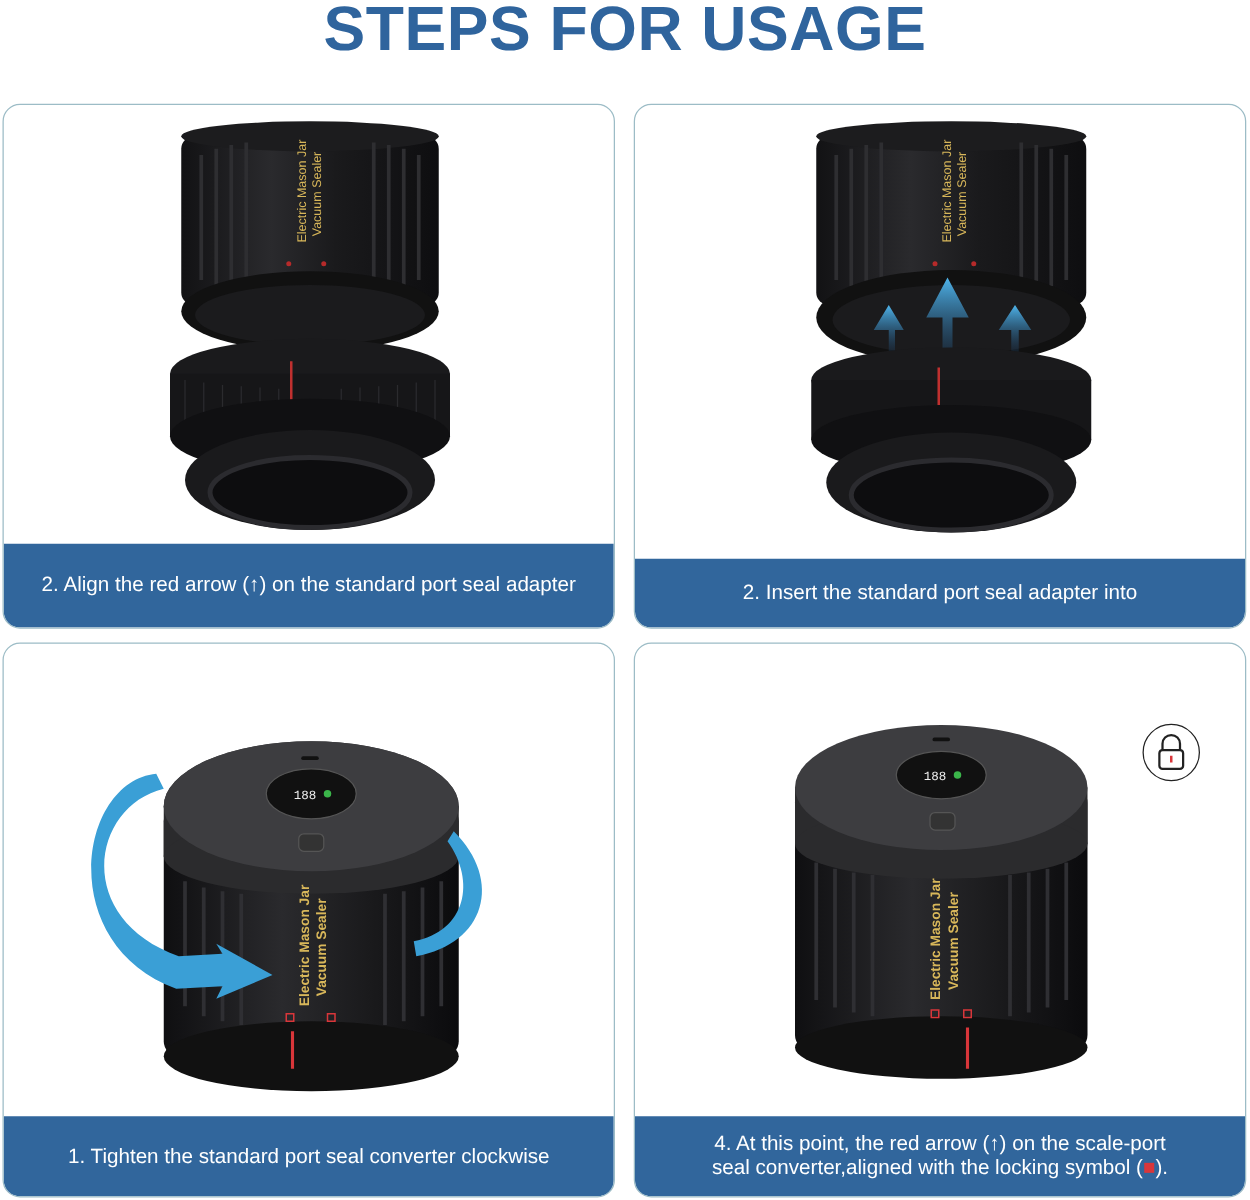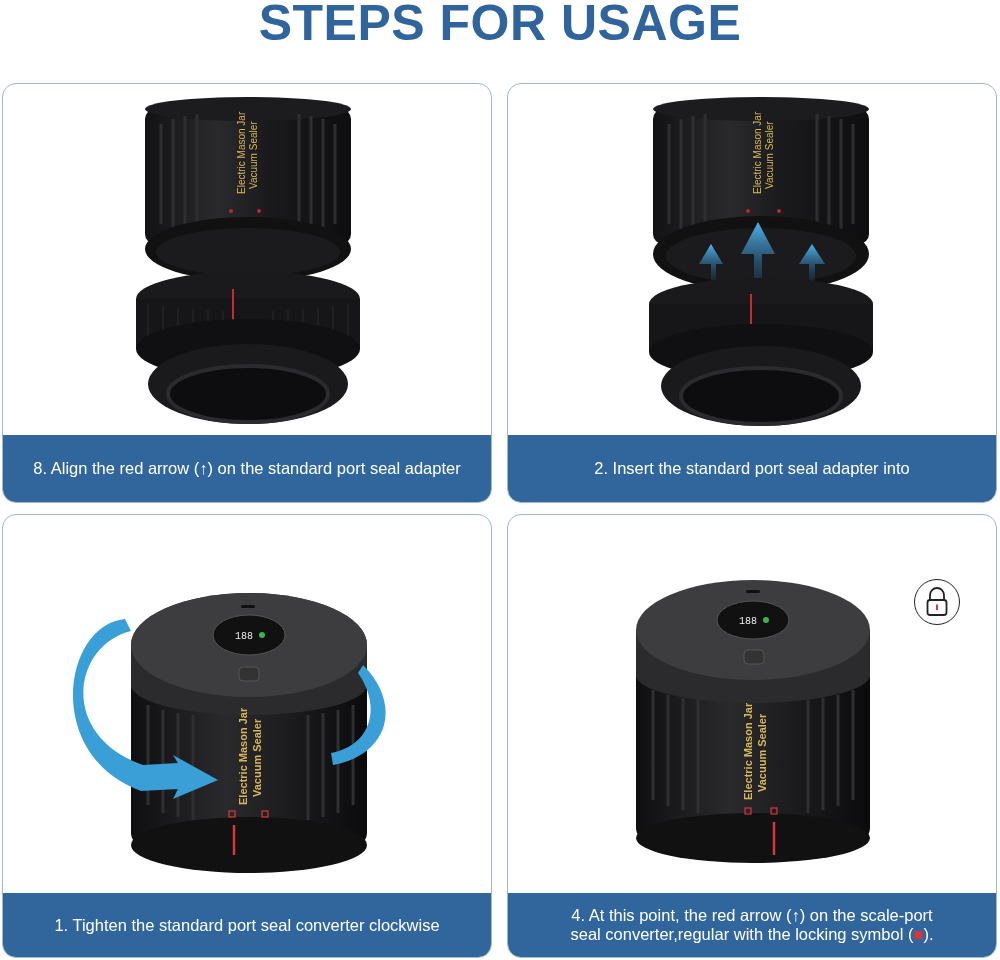--- a/index.html
+++ b/index.html
@@ -60,21 +60,21 @@
         <line x1="185" y1="214" x2="185" y2="254"></line>
         <line x1="200" y1="212" x2="200" y2="252"></line>
         <line x1="215" y1="210" x2="215" y2="250"></line>
     </g>
     <line x1="100" y1="195" x2="100" y2="230" stroke="#c0302f" stroke-width="2"></line>
     <ellipse cx="115" cy="255" rx="112" ry="30" fill="#101012"></ellipse>
     <ellipse cx="115" cy="290" rx="100" ry="40" fill="#1a1a1c"></ellipse>
     <ellipse cx="115" cy="300" rx="80" ry="28" fill="#0d0d0f" stroke="#2b2b2f" stroke-width="4"></ellipse>
   </svg>
   <div class="caption" style="height:67px;">
-    <div>8. Align the red arrow (↑) on the standard port seal adapter</div>
+    <div>2. Align the red arrow (↑) on the standard port seal adapter</div>
   </div>
 </div>
 
 <div class="panel" style="left:507px; top:83px; width:490px; height:420px;">
   <svg class="art" style="left:133px; top:10px;" width="240" height="340" viewBox="0 0 240 340">
     <defs>
       <linearGradient id="cyl2" x1="0" x2="1">
         <stop offset="0" stop-color="#121214"></stop>
           <stop offset="0.35" stop-color="#2a2a2d"></stop>
           <stop offset="0.6" stop-color="#1a1a1c"></stop>
@@ -108,21 +108,21 @@
       <path d="M113 200 L113 160 L100 160 L117 128 L134 160 L121 160 L121 200 Z" fill="url(#blueArr)"></path>
       <path d="M168 190 L168 170 L158 170 L171 150 L184 170 L174 170 L174 190 Z" fill="url(#blueArr)"></path>
     </g>
     <ellipse cx="120" cy="210" rx="112" ry="26" fill="#1a1a1c"></ellipse>
     <rect x="8" y="210" width="224" height="48" fill="#161618"></rect>
     <line x1="110" y1="200" x2="110" y2="230" stroke="#c0302f" stroke-width="2"></line>
     <ellipse cx="120" cy="258" rx="112" ry="28" fill="#101012"></ellipse>
     <ellipse cx="120" cy="292" rx="100" ry="40" fill="#1a1a1c"></ellipse>
     <ellipse cx="120" cy="302" rx="80" ry="28" fill="#0d0d0f" stroke="#2b2b2f" stroke-width="4"></ellipse>
   </svg>
-  <div class="caption" style="height:67px;gap:32px;">
+  <div class="caption" style="height:55px;gap:32px;">
     <div>2. Insert the standard port seal adapter into</div>
   </div>
 </div>
 
 <div class="panel" style="left:2px; top:514px; width:490px; height:444px;">
   <svg class="art" style="left:60px; top:70px;" width="340" height="300" viewBox="0 0 340 300">
     <defs>
       <linearGradient id="body3" x1="0" x2="1">
         <stop offset="0" stop-color="#0f0f11"></stop>
           <stop offset="0.4" stop-color="#2a2a2d"></stop>
@@ -204,15 +204,15 @@
   </svg>
   <div class="lockbadge" style="left:406px; top:64px;">
     <svg width="44" height="44" viewBox="0 0 44 44">
       <path d="M15 20 V15 a7 7 0 0 1 14 0 V20" fill="none" stroke="#222" stroke-width="1.8"></path>
       <rect x="12.5" y="20" width="19" height="15" rx="2.5" fill="none" stroke="#222" stroke-width="1.8"></rect>
       <line x1="22" y1="24.5" x2="22" y2="30" stroke="#d9363a" stroke-width="2"></line>
     </svg>
   </div>
   <div class="caption" style="height:64px; line-height:19px;">
     <div>4. At this point, the red arrow (↑) on the scale-port</div>
-    <div><span>seal converter,regular with the locking symbol (</span><span class="red">■</span><span>).</span></div>
+    <div><span>seal converter,aligned with the locking symbol (</span><span class="red">■</span><span>).</span></div>
   </div>
 </div>
 
 </body></html>

